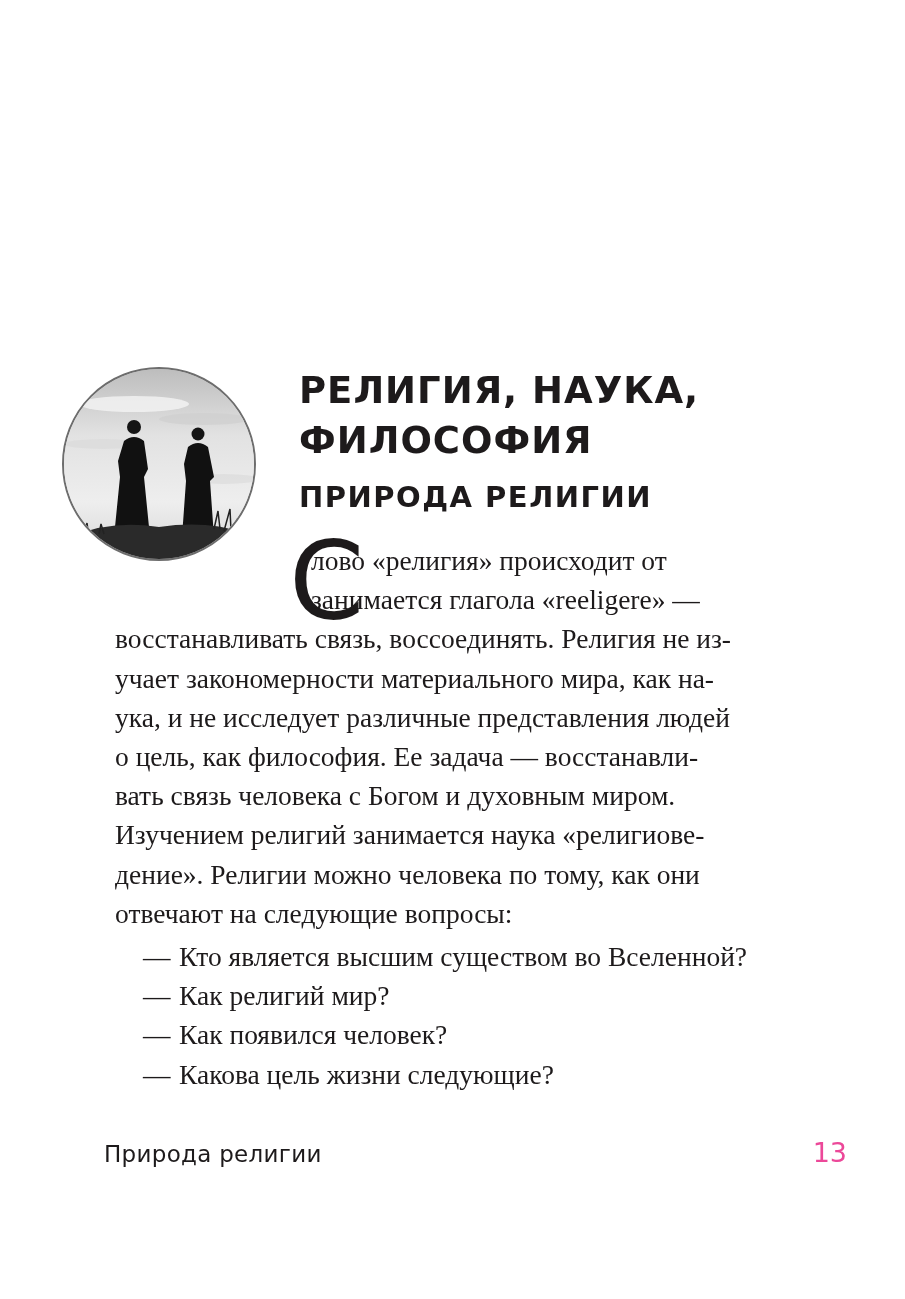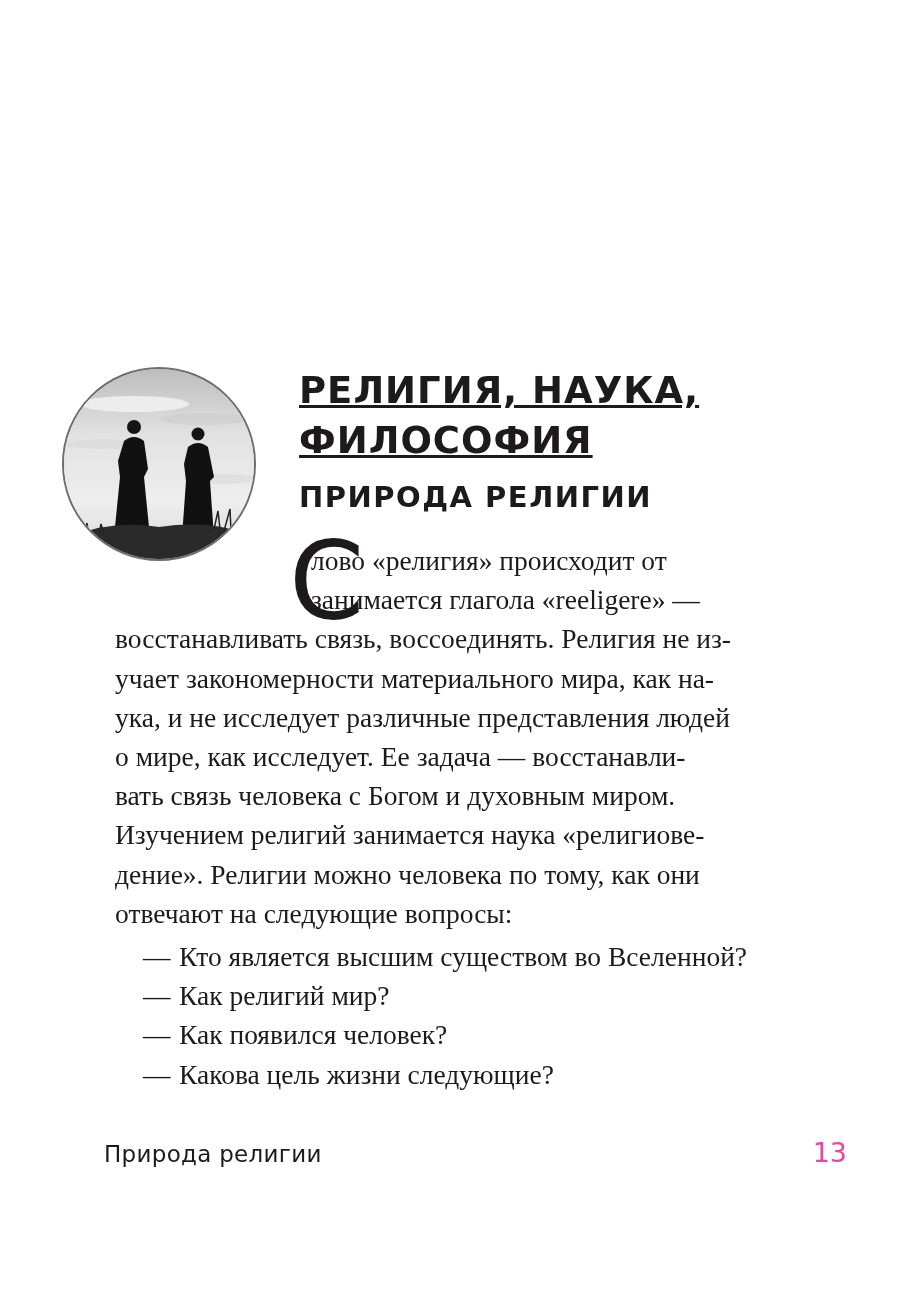--- a/index.html
+++ b/index.html
@@ -31,21 +31,20 @@
       position: absolute;
       left: 299px;
       top: 366px;
       font-family: "DejaVu Sans", sans-serif;
       font-weight: bold;
       font-size: 37px;
       line-height: 50px;
       letter-spacing: 1px;
       color: #1d1a1b;
       margin: 0;
-      text-decoration: underline;
     }
     .title span { display:block; white-space: nowrap; }
     .subtitle {
       position: absolute;
       left: 299px;
       top: 476px;
       font-family: "DejaVu Sans", sans-serif;
       font-weight: bold;
       font-size: 29px;
       line-height: 42px;
@@ -148,21 +147,21 @@
 <h2 class="subtitle">ПРИРОДА РЕЛИГИИ</h2>
 
 <div class="dropcap">С</div>
 
 <div class="body-text">
   <span class="line first-lines">лово «религия» происходит от</span>
   <span class="line first-lines">занимается глагола «reeligere» —</span>
   <span class="line">восстанавливать связь, воссоединять. Религия не из-</span>
   <span class="line">учает закономерности материального мира, как на-</span>
   <span class="line">ука, и не исследует различные представления людей</span>
-  <span class="line">о мире, как исследует. Ее задача — восстанавли-</span>
+  <span class="line">о цель, как философия. Ее задача — восстанавли-</span>
   <span class="line">вать связь человека с Богом и духовным миром.</span>
   <span class="line">Изучением религий занимается наука «религиове-</span>
   <span class="line">дение». Религии можно человека по тому, как они</span>
   <span class="line">отвечают на следующие вопросы:</span>
 </div>
 
 <ul class="list">
   <li>
     <span class="dash">—</span>
     <span>Кто является высшим существом во Вселенной?</span>

